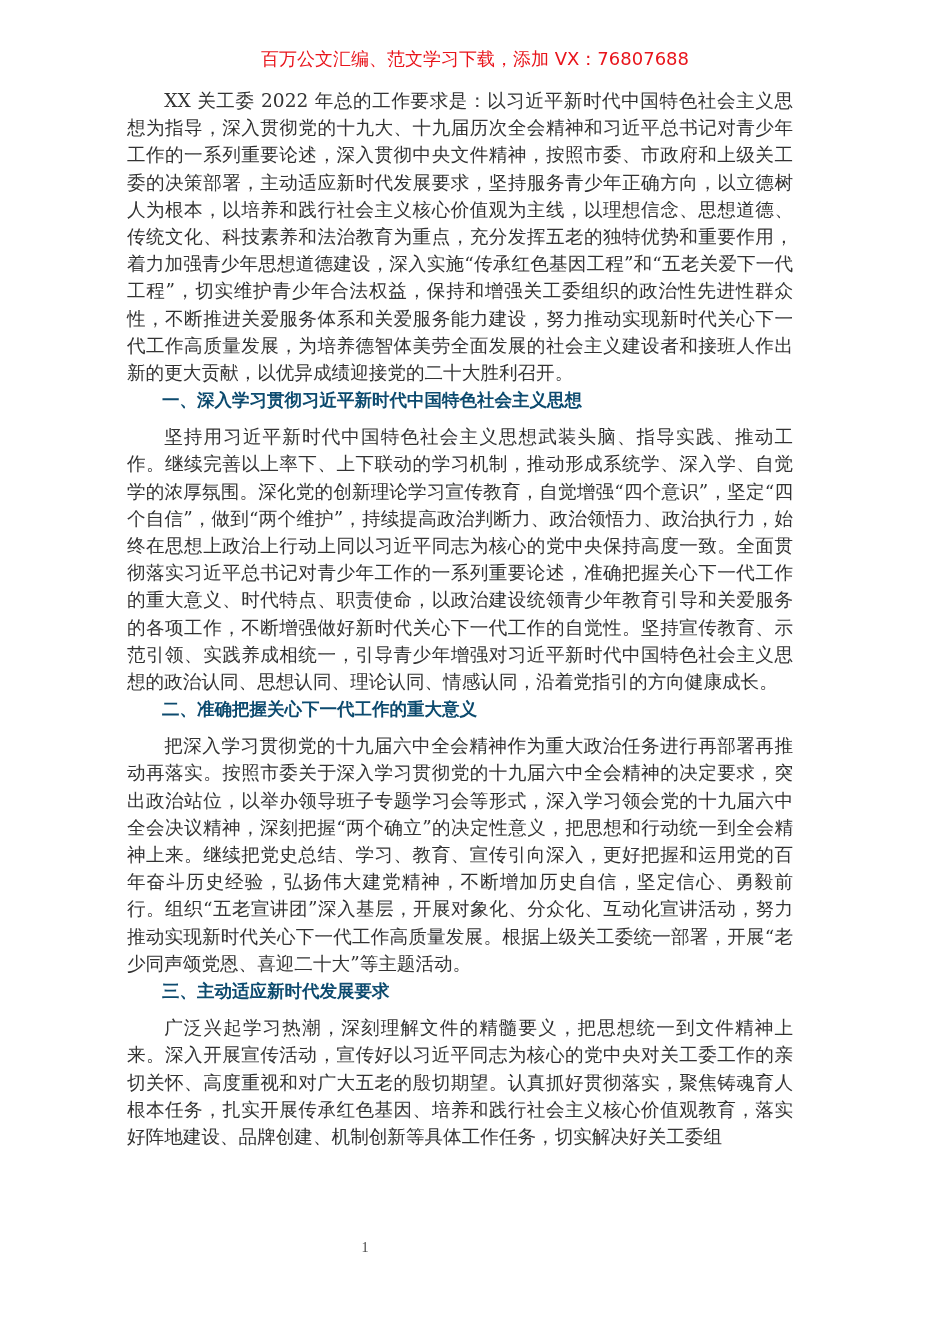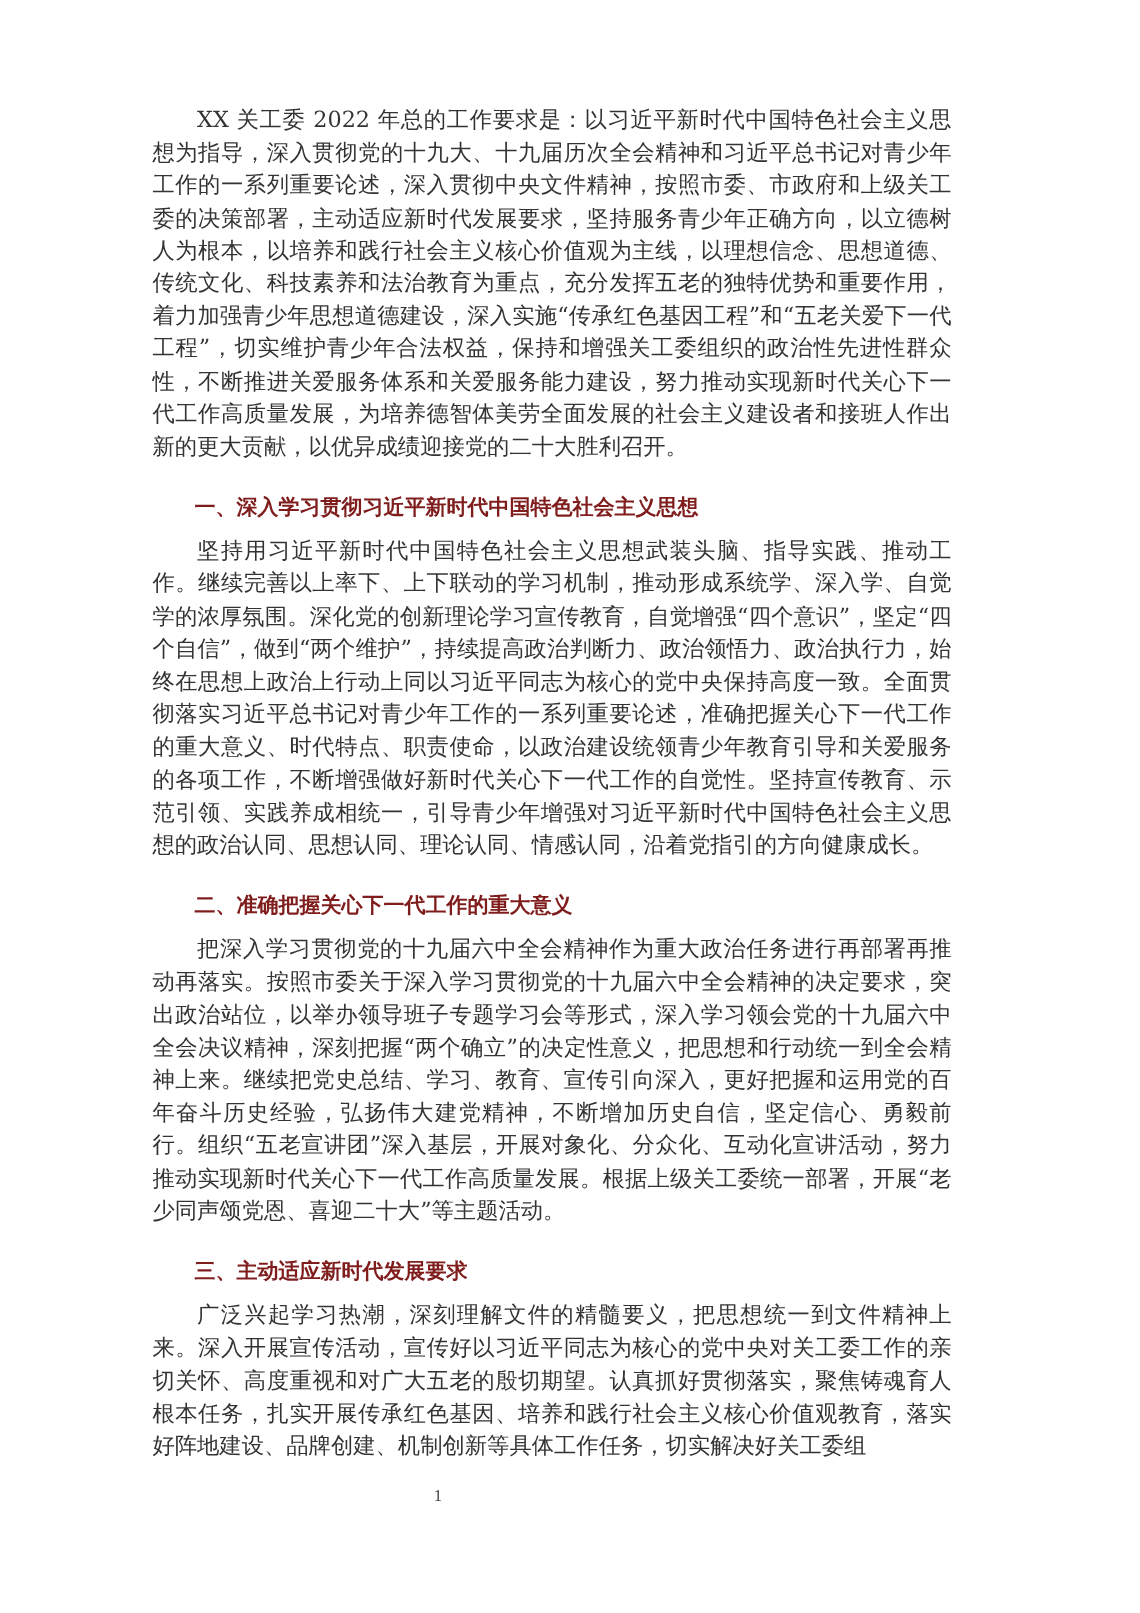--- a/index.html
+++ b/index.html
@@ -11,33 +11,34 @@
     font-size: 18px; color: #e8141b; letter-spacing: 0px; line-height: 26px;
   }
   .content {
     position: absolute; left: 127px; top: 87px; width: 666px;
     font-family: "DejaVu Serif", "Liberation Serif", serif;
     font-size: 18.6px; line-height: 27.2px; color: #333;
     text-align: justify; text-justify: inter-character;
   }
   .content p { margin: 0; text-indent: 2em; }
   .content h2 {
-    margin: 24px 0 9px 0; text-indent: 2em;
+    margin: 1px 0 9px 0; text-indent: 2em;
     font-family: "DejaVu Sans", "Liberation Sans", sans-serif;
-    font-weight: bold; font-size: 17.5px; line-height: 27px; color: #7f1d1d;
+    font-weight: bold; font-size: 17.5px; line-height: 27px; color: #0c4a6e;
   }
   .page-number {
     position: absolute; top: 1240px; left: 0; width: 730px; text-align: center;
     font-family: "Liberation Serif", "DejaVu Serif", serif; font-size: 14px; color: #444;
   }
 </style>
 </head>
 <body>
 
 <div class="page">
+  <div class="banner">百万公文汇编、范文学习下载，添加 VX：76807688</div>
 
   <div class="content">
     <p>XX 关工委 2022 年总的工作要求是：以习近平新时代中国特色社会主义思想为指导，深入贯彻党的十九大、十九届历次全会精神和习近平总书记对青少年工作的一系列重要论述，深入贯彻中央文件精神，按照市委、市政府和上级关工委的决策部署，主动适应新时代发展要求，坚持服务青少年正确方向，以立德树人为根本，以培养和践行社会主义核心价值观为主线，以理想信念、思想道德、传统文化、科技素养和法治教育为重点，充分发挥五老的独特优势和重要作用，着力加强青少年思想道德建设，深入实施“传承红色基因工程”和“五老关爱下一代工程”，切实维护青少年合法权益，保持和增强关工委组织的政治性先进性群众性，不断推进关爱服务体系和关爱服务能力建设，努力推动实现新时代关心下一代工作高质量发展，为培养德智体美劳全面发展的社会主义建设者和接班人作出新的更大贡献，以优异成绩迎接党的二十大胜利召开。</p>
 
     <h2>一、深入学习贯彻习近平新时代中国特色社会主义思想</h2>
     <p>坚持用习近平新时代中国特色社会主义思想武装头脑、指导实践、推动工作。继续完善以上率下、上下联动的学习机制，推动形成系统学、深入学、自觉学的浓厚氛围。深化党的创新理论学习宣传教育，自觉增强“四个意识”，坚定“四个自信”，做到“两个维护”，持续提高政治判断力、政治领悟力、政治执行力，始终在思想上政治上行动上同以习近平同志为核心的党中央保持高度一致。全面贯彻落实习近平总书记对青少年工作的一系列重要论述，准确把握关心下一代工作的重大意义、时代特点、职责使命，以政治建设统领青少年教育引导和关爱服务的各项工作，不断增强做好新时代关心下一代工作的自觉性。坚持宣传教育、示范引领、实践养成相统一，引导青少年增强对习近平新时代中国特色社会主义思想的政治认同、思想认同、理论认同、情感认同，沿着党指引的方向健康成长。</p>
 
     <h2>二、准确把握关心下一代工作的重大意义</h2>
     <p>把深入学习贯彻党的十九届六中全会精神作为重大政治任务进行再部署再推动再落实。按照市委关于深入学习贯彻党的十九届六中全会精神的决定要求，突出政治站位，以举办领导班子专题学习会等形式，深入学习领会党的十九届六中全会决议精神，深刻把握“两个确立”的决定性意义，把思想和行动统一到全会精神上来。继续把党史总结、学习、教育、宣传引向深入，更好把握和运用党的百年奋斗历史经验，弘扬伟大建党精神，不断增加历史自信，坚定信心、勇毅前行。组织“五老宣讲团”深入基层，开展对象化、分众化、互动化宣讲活动，努力推动实现新时代关心下一代工作高质量发展。根据上级关工委统一部署，开展“老少同声颂党恩、喜迎二十大”等主题活动。</p>
 

